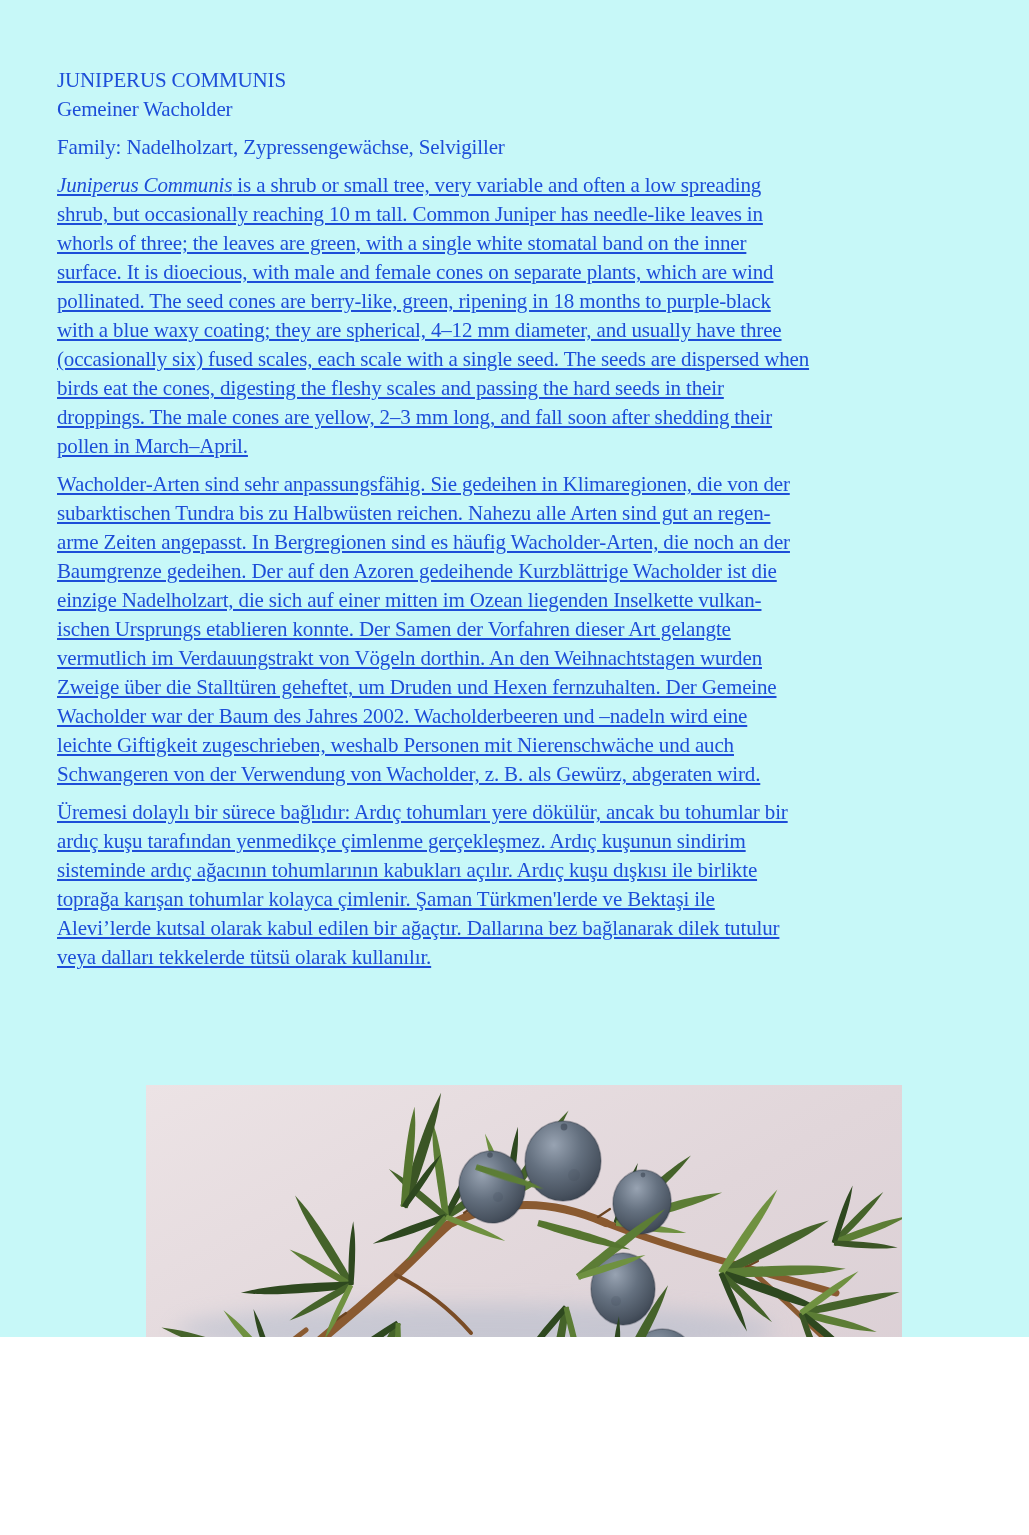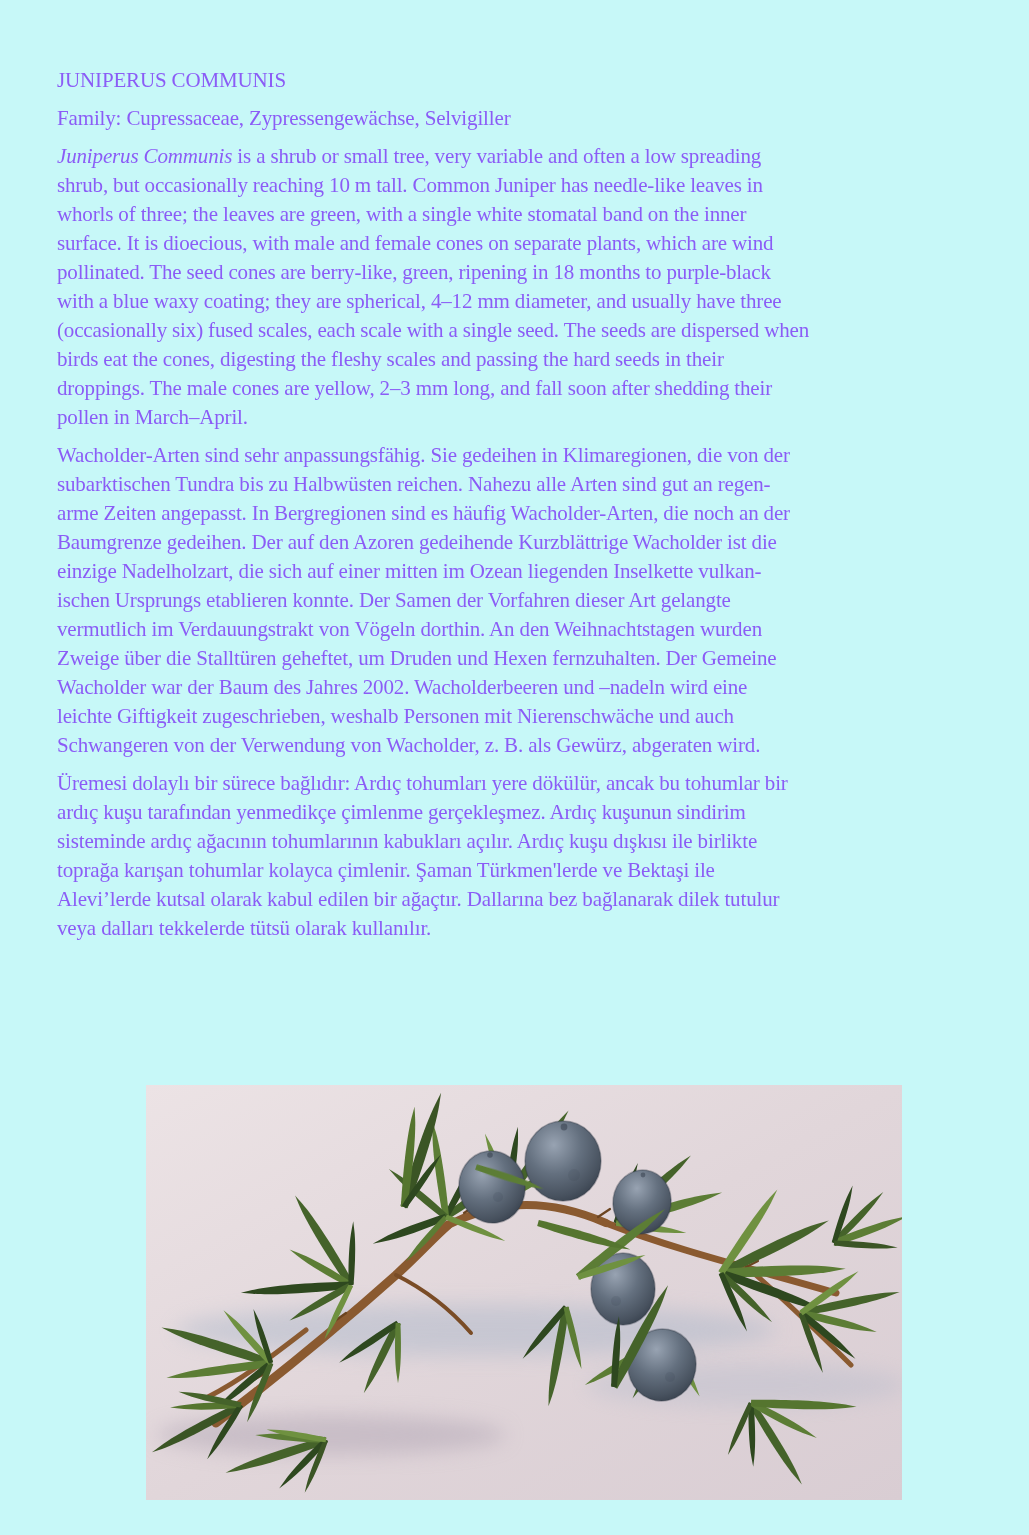--- a/index.html
+++ b/index.html
@@ -1,49 +1,50 @@
 <!DOCTYPE html>
 <html><head>
 <meta charset="utf-8">
 <style>
   html,body{margin:0;padding:0;}
   .page{
     position:relative;
-    width:1029px;height:1535px;
+    width:1029px;height:1337px;
     background:#c7f8f8;
     overflow:hidden;
     font-family:"Liberation Serif","DejaVu Serif",serif;
-    color:#8b5cf6;
+    color:#1d4ed8;
   }
   .content{
     position:absolute;left:57px;top:66px;width:945px;
     font-size:21px;line-height:29px;letter-spacing:-0.15px;
   }
   .block{margin:0 0 9px 0;}
   .lines{white-space:pre;}
-  .para{margin:0 0 9px 0;}
+  .para{margin:0 0 9px 0;text-decoration:underline;}
   .para .lines{display:inline;}
   .lead-italic{font-style:italic;}
   .photo{
     position:absolute;left:146px;top:1085px;width:756px;height:415px;
   }
   .photo svg{display:block;width:756px;height:415px;}
 </style>
 </head>
 <body>
 
 <div class="page">
   <div class="content">
 
     <div class="block">
       <div>JUNIPERUS COMMUNIS</div>
+      <div>Gemeiner Wacholder</div>
     </div>
 
     <div class="block">
-      <div>Family: Cupressaceae, Zypressengewächse, Selvigiller</div>
+      <div>Family: Nadelholzart, Zypressengewächse, Selvigiller</div>
     </div>
 
     <p class="para"><i class="lead-italic">Juniperus Communis</i><span class="lines"> is a shrub or small tree, very variable and often a low spreading
 shrub, but occasionally reaching 10 m tall. Common Juniper has needle-like leaves in
 whorls of three; the leaves are green, with a single white stomatal band on the inner
 surface. It is dioecious, with male and female cones on separate plants, which are wind
 pollinated. The seed cones are berry-like, green, ripening in 18 months to purple-black
 with a blue waxy coating; they are spherical, 4–12 mm diameter, and usually have three
 (occasionally six) fused scales, each scale with a single seed. The seeds are dispersed when
 birds eat the cones, digesting the fleshy scales and passing the hard seeds in their

